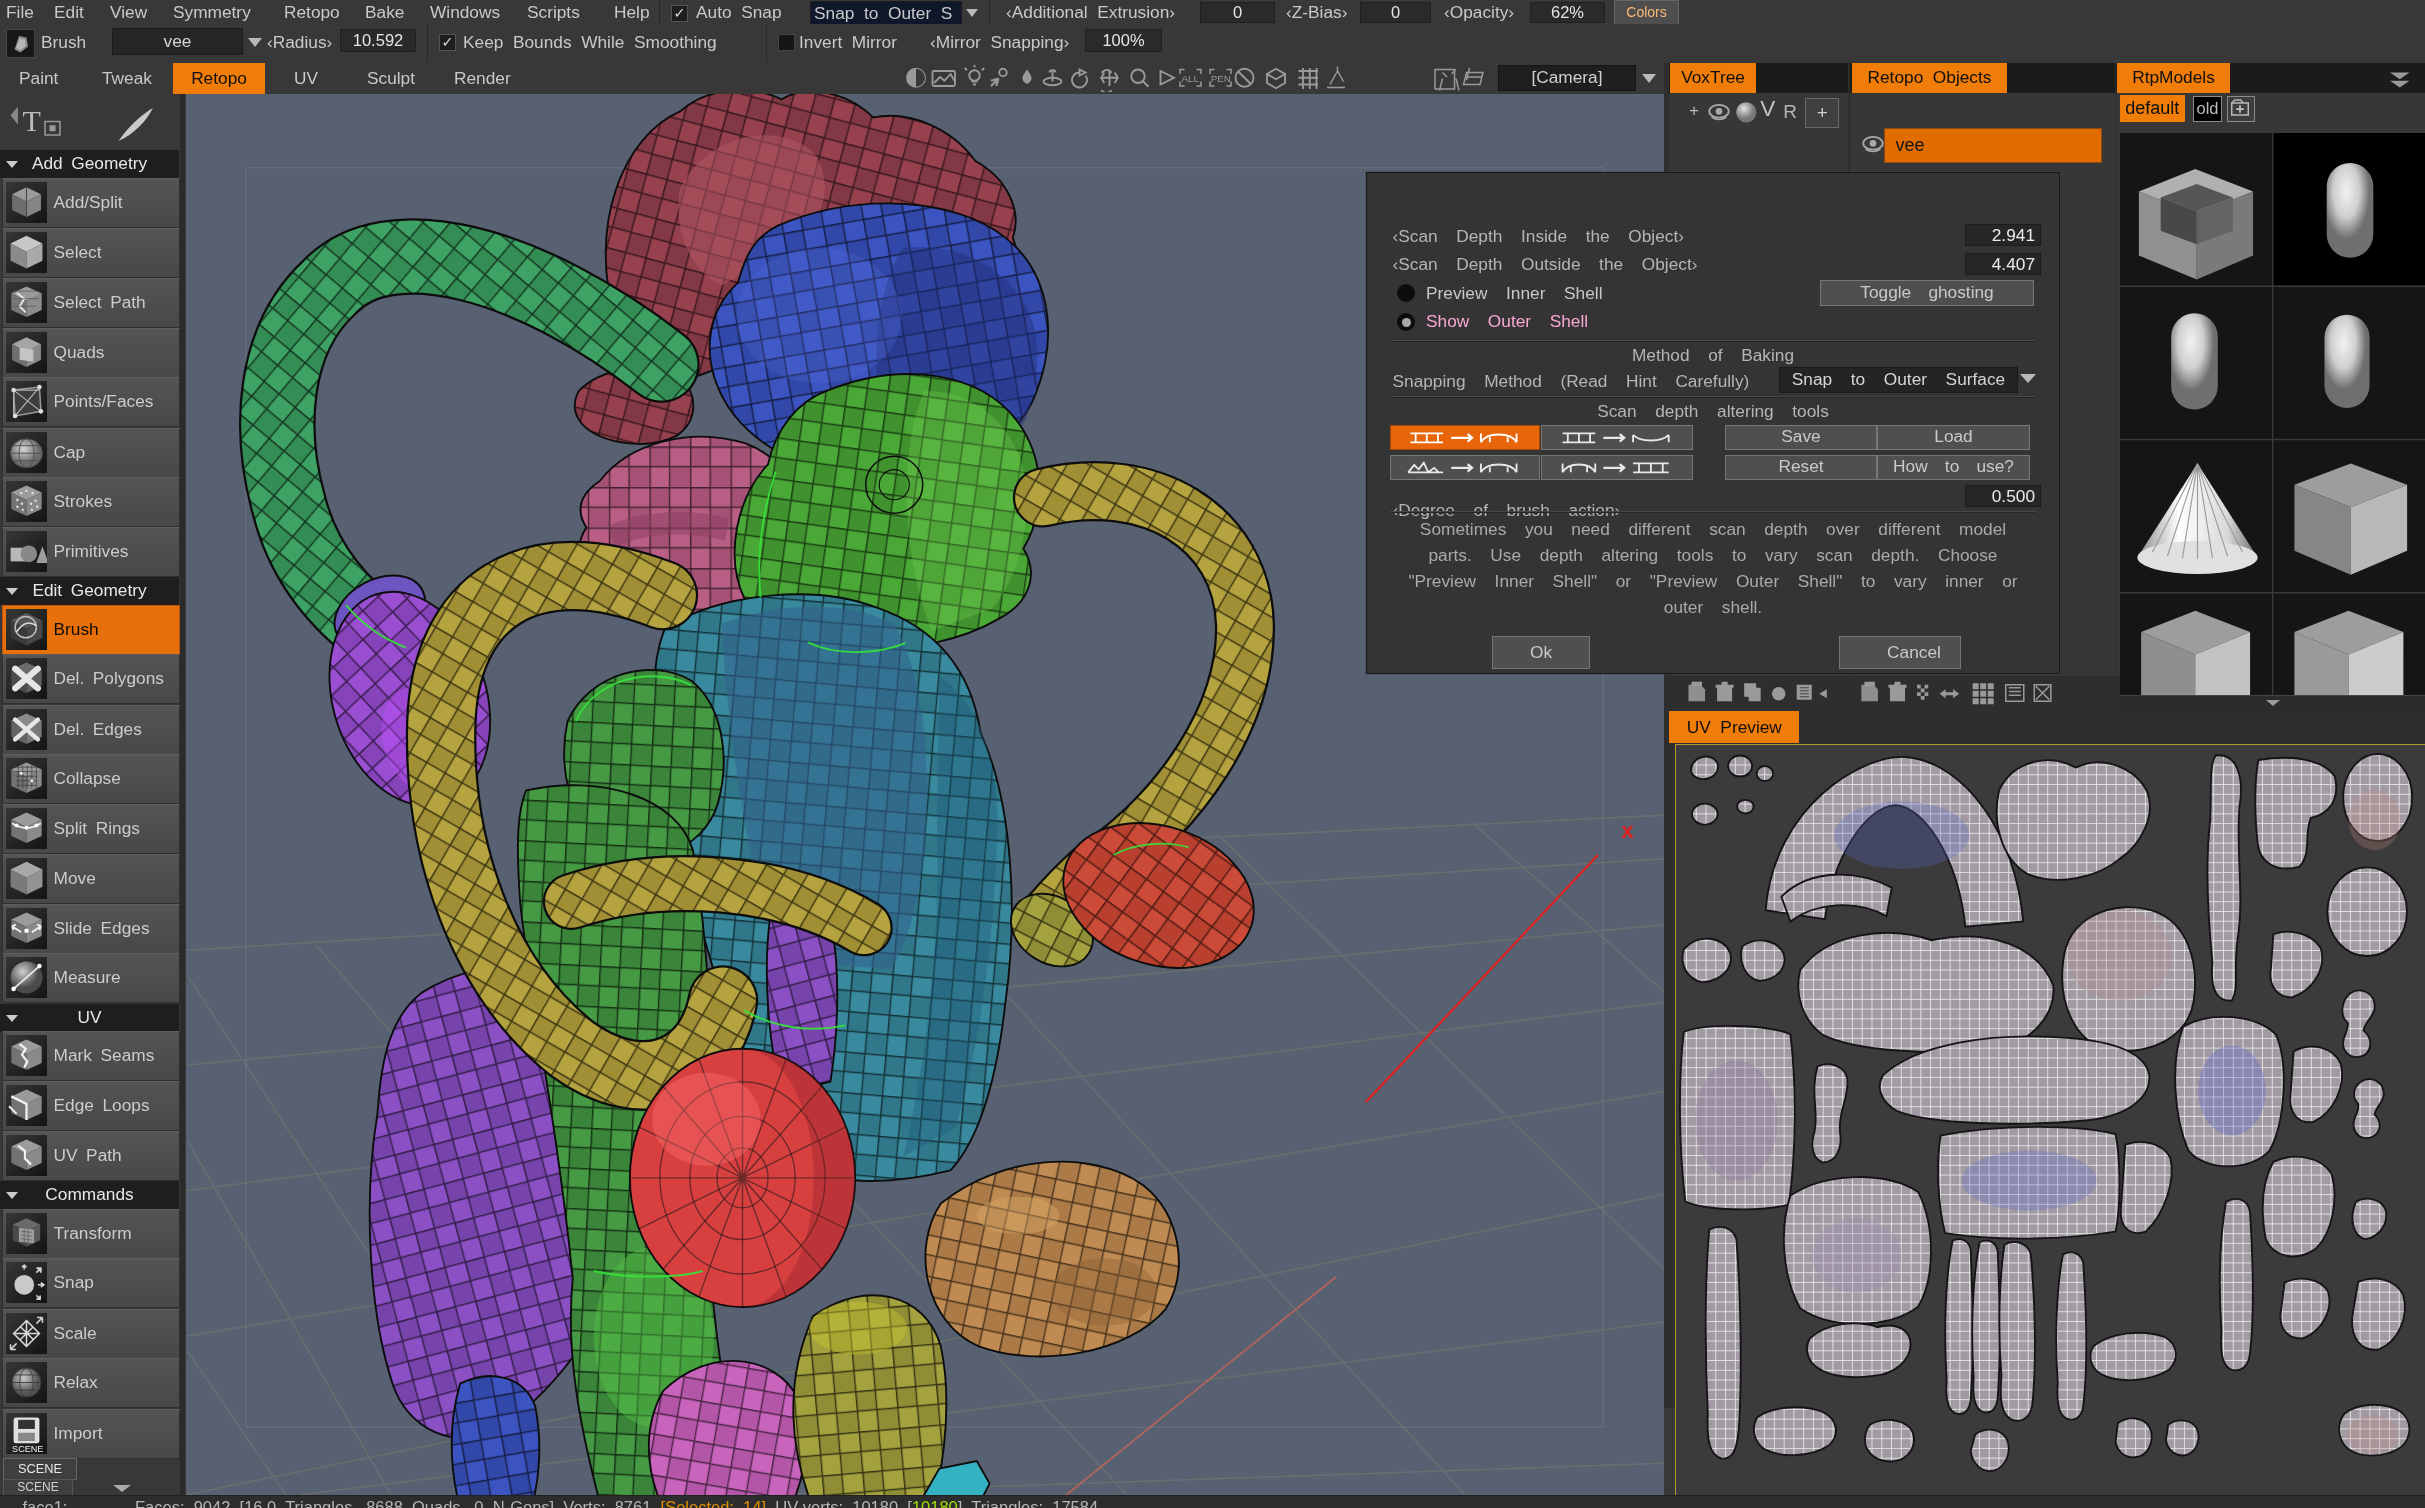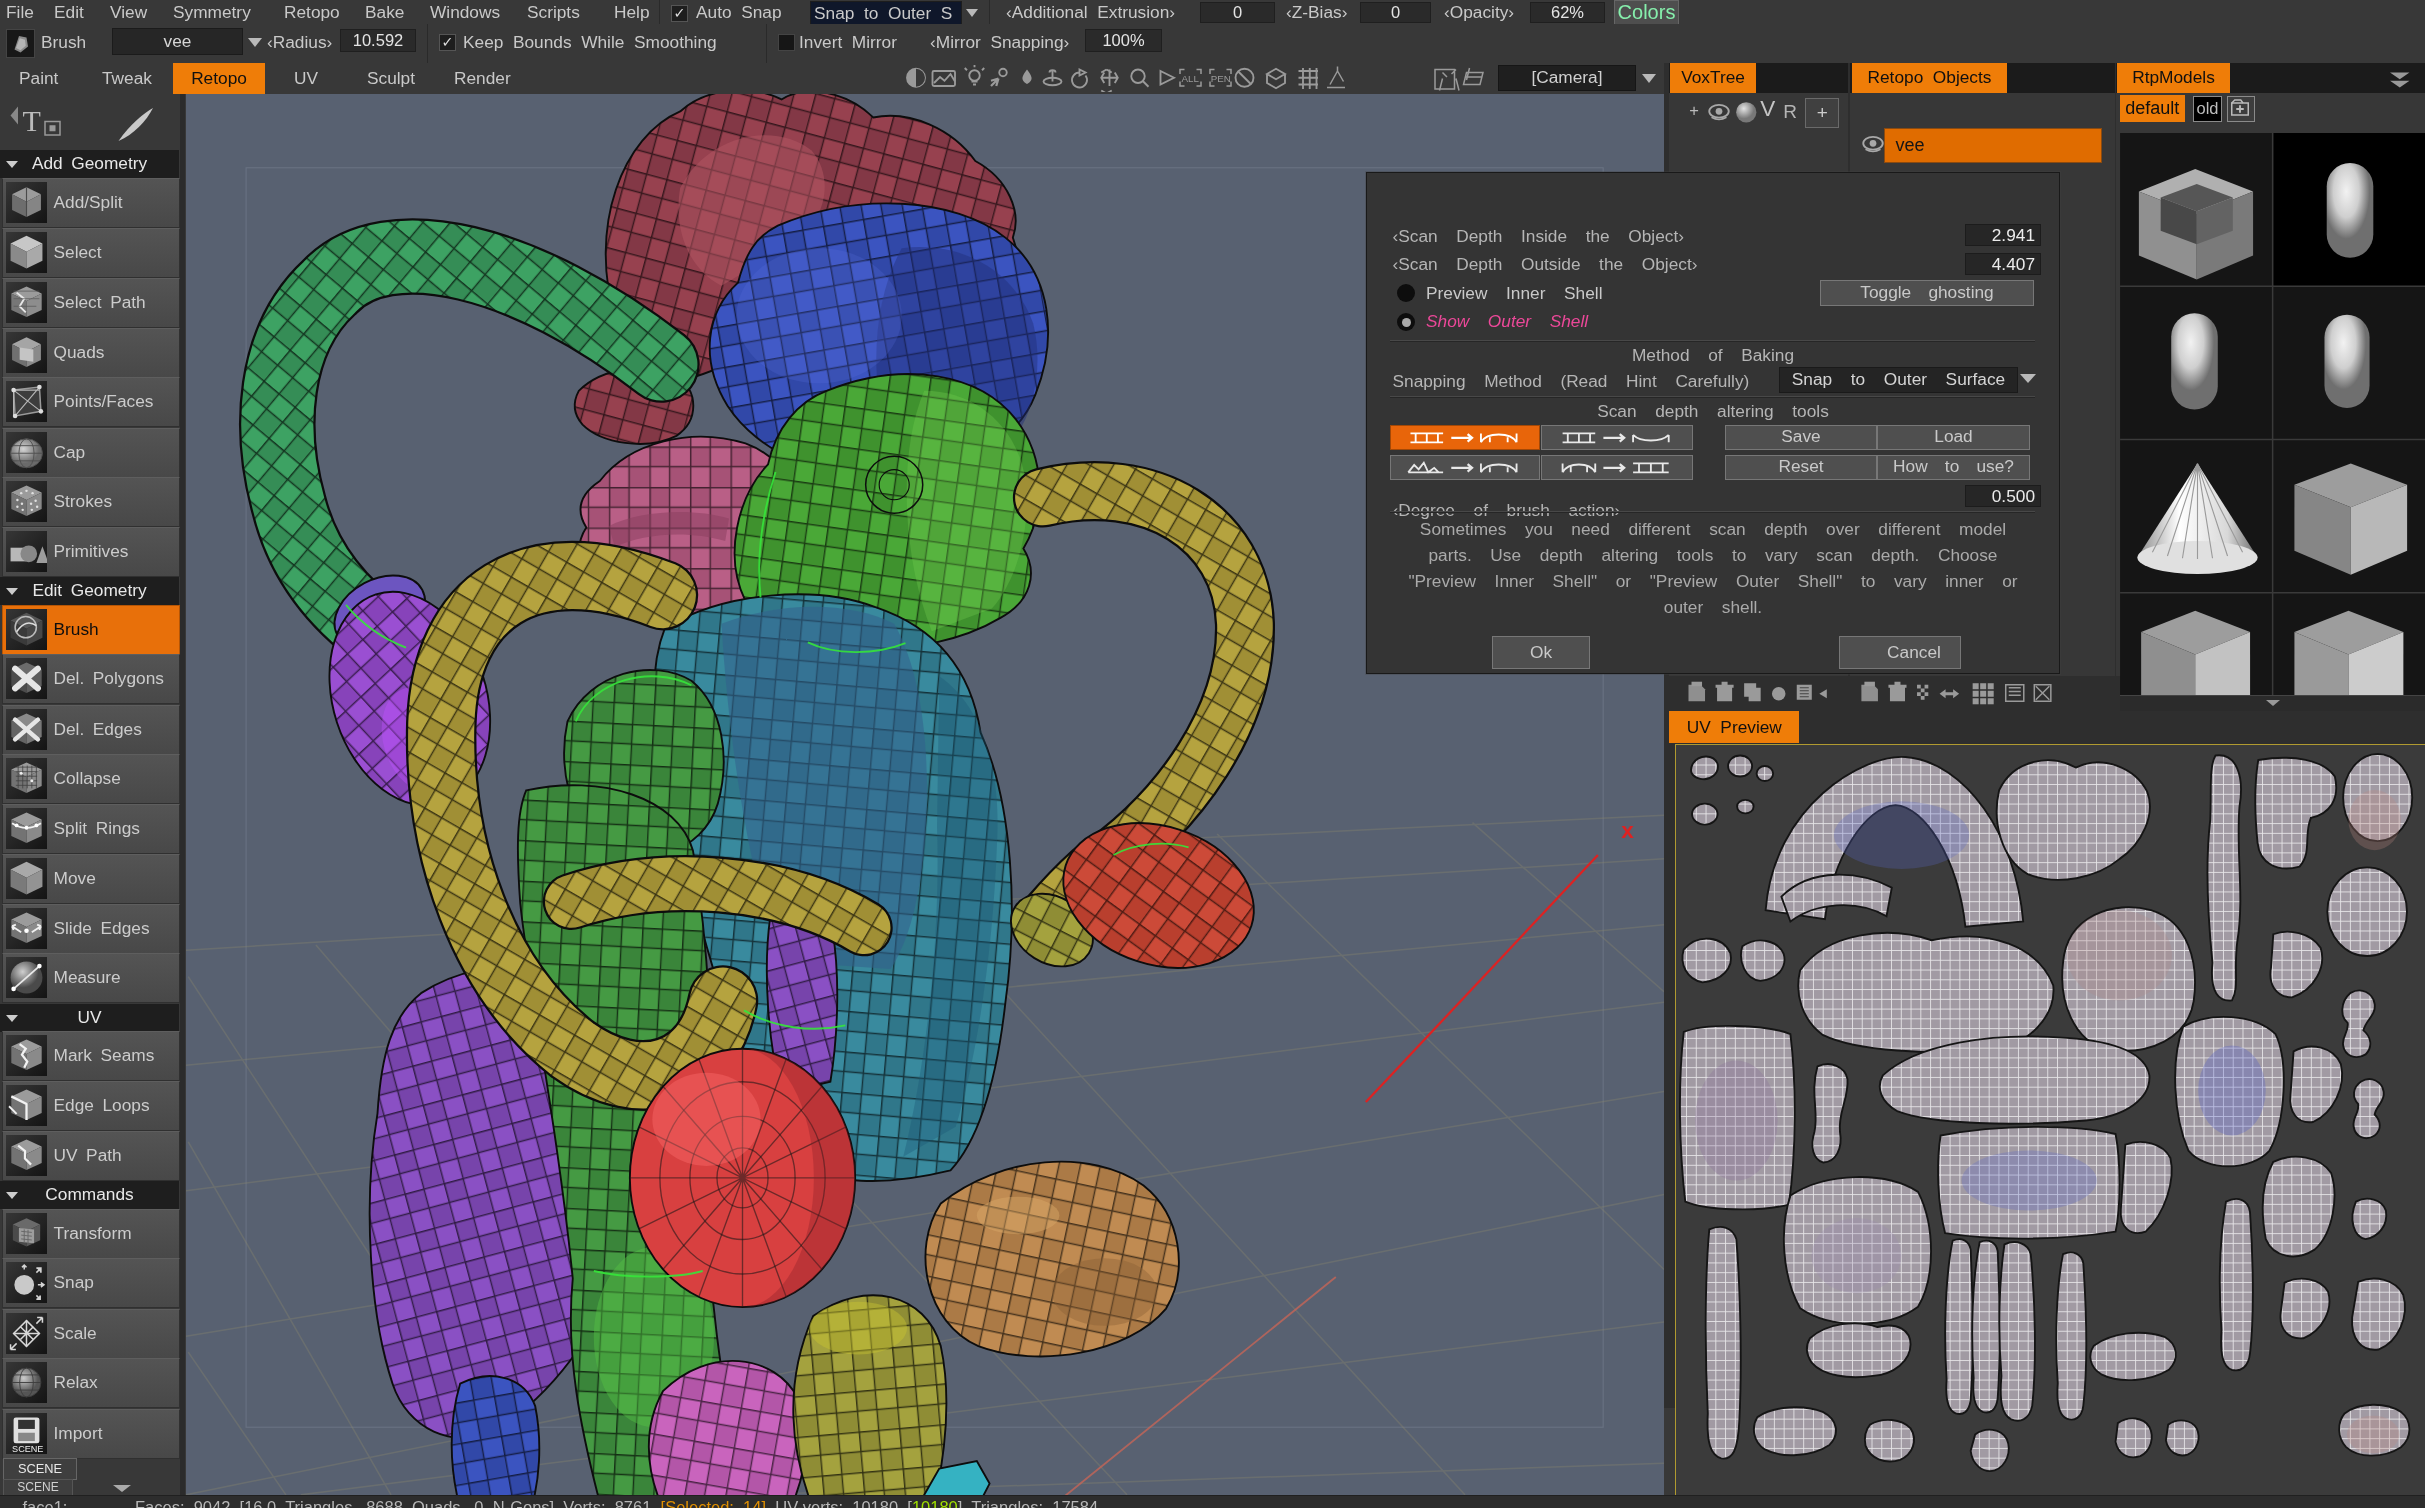--- a/index.html
+++ b/index.html
@@ -29,21 +29,21 @@
   <span class="abs txt" style="left:696px;top:2.3px;">Auto&nbsp;&nbsp;Snap</span>
   <div class="abs" style="left:810px;top:0.8px;width:150px;height:22px;background:#0f172a;border:0.8px solid #1d1d1d;overflow:hidden;"><span class="txt" style="font-size:17.3px;position:relative;left:3px;top:0.8px;">Snap&nbsp;&nbsp;to&nbsp;&nbsp;Outer&nbsp;&nbsp;S</span></div>
   <div class="abs" style="left:966px;top:9px;width:0;height:0;border-left:6.8px solid transparent;border-right:6.8px solid transparent;border-top:8.3px solid #b9b9b9;"></div>
   <div class="abs vline" style="left:989px;top:0;height:24px;"></div>
   <span class="abs txt" style="left:1006px;top:2.3px;">‹Additional&nbsp;&nbsp;Extrusion›</span>
   <div class="abs dk" style="left:1200px;top:1.5px;width:73px;height:19.5px;font-size:16.5px;line-height:19.5px;">0</div>
   <span class="abs txt" style="left:1286px;top:2.3px;">‹Z-Bias›</span>
   <div class="abs dk" style="left:1360px;top:1.5px;width:69px;height:19.5px;font-size:16.5px;line-height:19.5px;">0</div>
   <span class="abs txt" style="left:1444px;top:2.3px;">‹Opacity›</span>
   <div class="abs dk" style="left:1530px;top:1.5px;width:73px;height:19.5px;font-size:16.5px;line-height:19.5px;">62%</div>
-  <div class="abs" style="left:1614px;top:0px;width:63px;height:22.5px;background:#4e4e4e;border:0.8px solid #666;color:#86efac;font-size:20px;line-height:22px;text-align:center;">Colors</div>
+  <div class="abs" style="left:1614px;top:0px;width:63px;height:22.5px;background:#4e4e4e;border:0.8px solid #666;color:#fdba74;font-size:14px;line-height:22px;text-align:center;">Colors</div>
 </div>
 
 <div class="abs" id="row2" style="left:0;top:24px;width:2426px;height:39px;background:#383838;font-size:17.3px;">
   <div class="abs" style="left:6px;top:4.5px;width:27px;height:27px;background:#181818;border:0.8px solid #444;">
     <svg width="27" height="27" viewBox="0 0 36 36">
         <polygon points="10,26 16,8 26,10 28,22 18,30" fill="#8a8a8a"></polygon>
         <polygon points="12,24 17,11 24,13 25,21 18,27" fill="#b5b5b5"></polygon>
       </svg>
   </div>
   <span class="abs txt" style="left:41px;top:7.5px;">Brush</span>
@@ -833,21 +833,21 @@
   <span class="dlbl" style="left:25.5px;top:53px;">‹Scan&nbsp; Depth&nbsp; Inside&nbsp; the&nbsp; Object›</span>
   <div class="dval" style="left:598px;top:51px;width:69px;height:20px;line-height:20px;padding-right:4.5px;">2.941</div>
   <span class="dlbl" style="left:25.5px;top:81px;">‹Scan&nbsp; Depth&nbsp; Outside&nbsp; the&nbsp; Object›</span>
   <div class="dval" style="left:598px;top:80px;width:69px;height:20px;line-height:20px;padding-right:5px;">4.407</div>
   <div class="abs" style="left:30px;top:111px;width:18px;height:18px;border-radius:50%;background:#0d0d0d;"></div>
   <span class="dlbl" style="left:59px;top:110px;color:#c9c9c9;">Preview&nbsp; Inner&nbsp; Shell</span>
   <div class="dbtn" style="left:453px;top:107px;width:212px;height:24px;line-height:23px;">Toggle&nbsp; ghosting</div>
   <div class="abs" style="left:30px;top:140px;width:18px;height:18px;border-radius:50%;background:#0d0d0d;">
       <div style="position:absolute;left:4.5px;top:4.5px;width:9px;height:9px;border-radius:50%;background:#a8a8a8;"></div>
     </div>
-  <span class="dlbl" style="left:59px;top:138px;color:#ec4899;font-style:italic;">Show&nbsp; Outer&nbsp; Shell</span>
+  <span class="dlbl" style="left:59px;top:138px;color:#f9a8d4;">Show&nbsp; Outer&nbsp; Shell</span>
   <div class="dsep" style="top:167px;"></div>
   <div class="dlbl" style="left:0;top:172px;width:692px;text-align:center;">Method&nbsp; of&nbsp; Baking</div>
   <span class="dlbl" style="left:25.5px;top:198px;">Snapping&nbsp; Method&nbsp; (Read&nbsp; Hint&nbsp; Carefully)</span>
   <div class="abs" style="left:412px;top:194px;width:237px;height:24px;background:#242424;border:0.8px solid #1a1a1a;color:#d5d5d5;font-size:17.3px;line-height:23px;text-align:center;word-spacing:4.5px;">Snap&nbsp; to&nbsp; Outer&nbsp; Surface</div>
   <div class="abs" style="left:653px;top:201px;width:0;height:0;border-left:8.3px solid transparent;border-right:8.3px solid transparent;border-top:9.8px solid #b9b9b9;"></div>
   <div class="dsep" style="top:223px;"></div>
   <div class="dlbl" style="left:0;top:228px;width:692px;text-align:center;">Scan&nbsp; depth&nbsp; altering&nbsp; tools</div>
   <div class="dbtn" style="left:22.5px;top:252px;width:148px;height:23px;background:#e8650a;border-color:#a34806;">
     <svg width="148" height="23" viewBox="0 0 197 31">
         <g stroke="#fff" stroke-width="2.5" fill="none">

